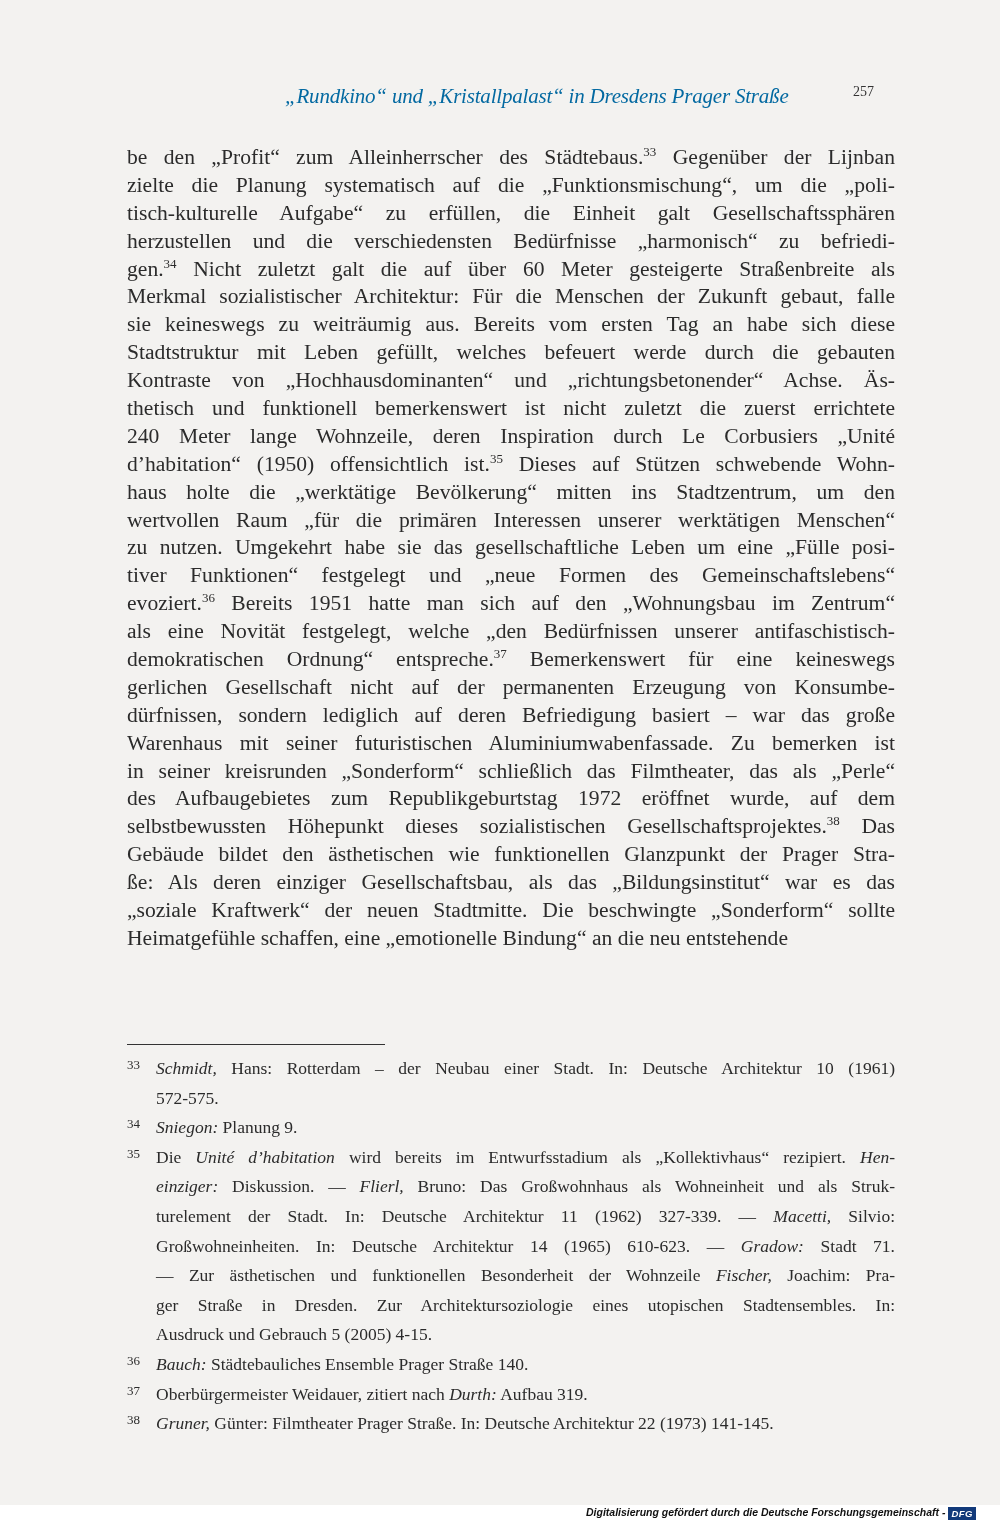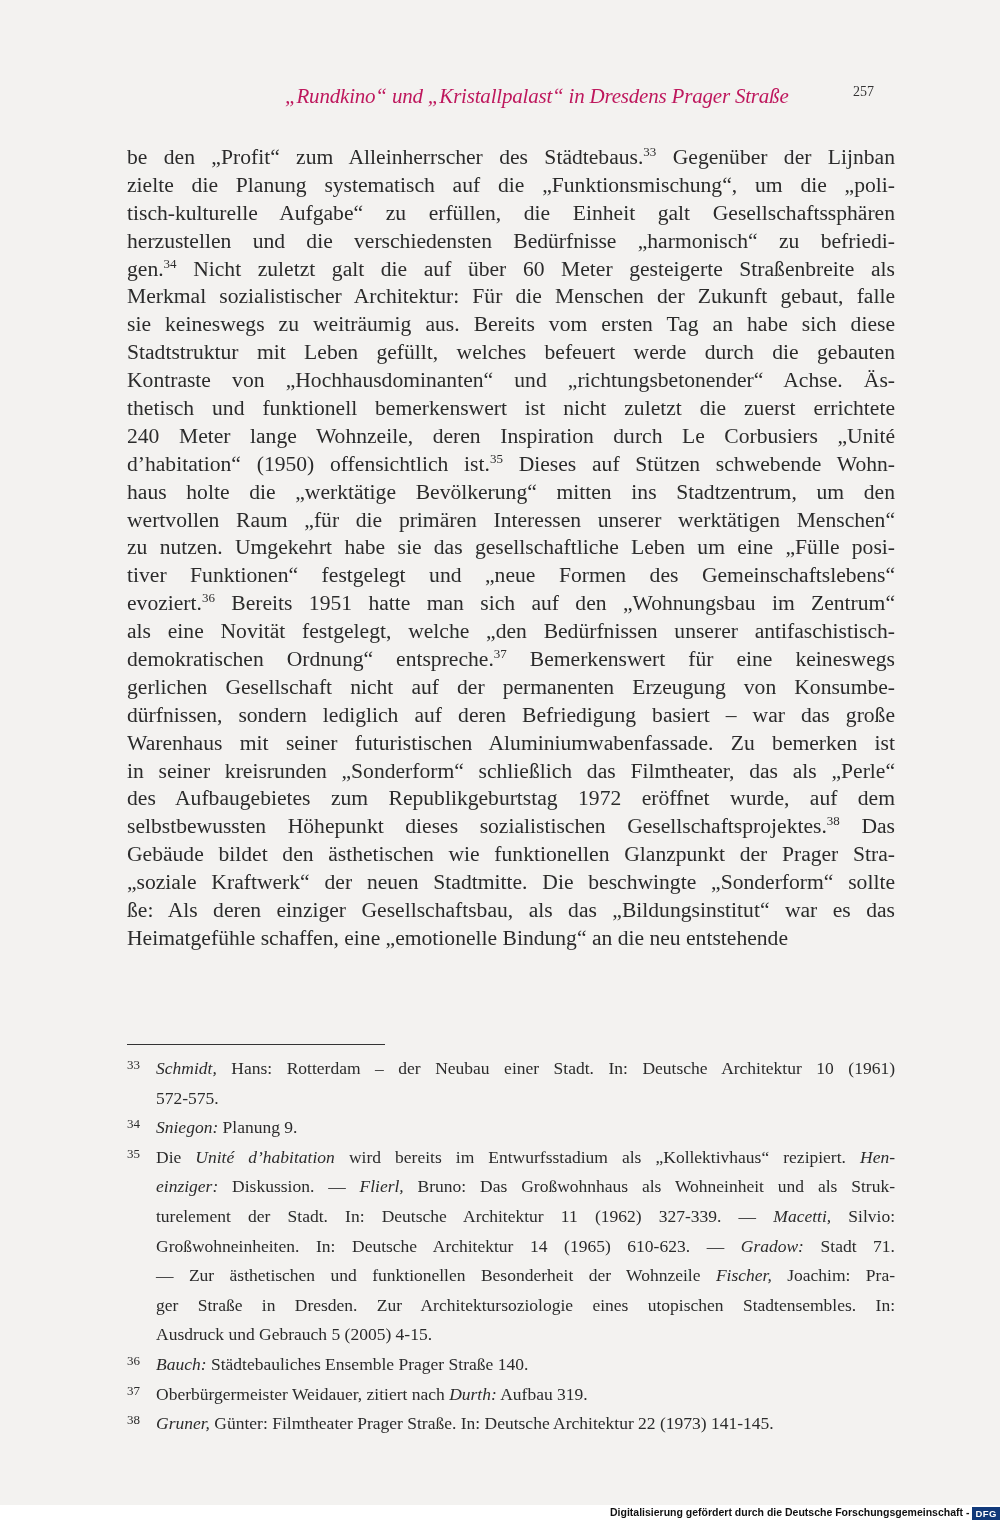--- a/index.html
+++ b/index.html
@@ -8,21 +8,21 @@
     background: #ffffff;
     font-family: "Liberation Serif", "DejaVu Serif", serif;
     color: #2b2b2b;
   }
   .page-scan {
     position: absolute; left: 0; top: 0; width: 1000px; height: 1505px;
     background: #f3f2f0;
   }
   .running-head {
     position: absolute; top: 84px; left: 285px;
-    font-style: italic; font-size: 21px; color: #be185d; letter-spacing: -0.2px;
+    font-style: italic; font-size: 21px; color: #0369a1; letter-spacing: -0.2px;
   }
   .page-number {
     position: absolute; top: 84px; left: 853px; font-size: 14px; color: #333;
   }
   .body-text {
     position: absolute; top: 144px; left: 127px; width: 768px;
     font-size: 21.6px; line-height: 27.9px;
   }
   .line {
     display: block; white-space: nowrap;
@@ -37,23 +37,23 @@
   .footnotes {
     position: absolute; top: 1050px; left: 127px; width: 768px;
     font-size: 17.5px; line-height: 22.6px;
   }
   .fn { position: relative; padding-left: 29px; margin-bottom: 2.5px; }
   .fn-num { position: absolute; left: 0; top: -3px; font-size: 13px; }
   .fn-line { display: block; white-space: nowrap; text-align: justify; text-align-last: justify; margin-top: 7px; }
   .fn-line.last { text-align-last: left; }
   .it { font-style: italic; }
   .footer-credit {
-    position: absolute; top: 1506px; left: 610px;
+    position: absolute; top: 1506px; left: 586px;
     font-family: "Liberation Sans", "DejaVu Sans", sans-serif;
-    font-size: 10.5px; font-weight: bold; color: #111; white-space: nowrap;
+    font-size: 10.5px; font-weight: bold; color: #111; white-space: nowrap; font-style: italic;
   }
   .dfg-logo {
     display: inline-block; background: #123a7a; color: #fff;
     font-size: 9.5px; font-weight: bold; padding: 1px 3px; margin-left: 3px;
     letter-spacing: 0.5px; vertical-align: middle;
   }
 </style>
 </head>
 <body>
 
@@ -81,22 +81,22 @@
       <span class="line">evoziert.<sup>36</sup> Bereits 1951 hatte man sich auf den „Wohnungsbau im Zentrum“</span>
       <span class="line">als eine Novität festgelegt, welche „den Bedürfnissen unserer antifaschistisch-</span>
       <span class="line">demokratischen Ordnung“ entspreche.<sup>37</sup> Bemerkenswert für eine keineswegs</span>
       <span class="line">gerlichen Gesellschaft nicht auf der permanenten Erzeugung von Konsumbe-</span>
       <span class="line">dürfnissen, sondern lediglich auf deren Befriedigung basiert – war das große</span>
       <span class="line">Warenhaus mit seiner futuristischen Aluminiumwabenfassade. Zu bemerken ist</span>
       <span class="line">in seiner kreisrunden „Sonderform“ schließlich das Filmtheater, das als „Perle“</span>
       <span class="line">des Aufbaugebietes zum Republikgeburtstag 1972 eröffnet wurde, auf dem</span>
       <span class="line">selbstbewussten Höhepunkt dieses sozialistischen Gesellschaftsprojektes.<sup>38</sup> Das</span>
       <span class="line">Gebäude bildet den ästhetischen wie funktionellen Glanzpunkt der Prager Stra-</span>
+      <span class="line">ße: Als deren einziger Gesellschaftsbau, als das „Bildungsinstitut“ war es das</span>
       <span class="line">„soziale Kraftwerk“ der neuen Stadtmitte. Die beschwingte „Sonderform“ sollte</span>
-      <span class="line">ße: Als deren einziger Gesellschaftsbau, als das „Bildungsinstitut“ war es das</span>
       <span class="line last">Heimatgefühle schaffen, eine „emotionelle Bindung“ an die neu entstehende</span>
     </div>
 
   <div class="fn-rule"></div>
   <div class="footnotes" id="footnotes">
       <div class="fn">
         <span class="fn-num">33</span>
         <span class="fn-line"><span class="it">Schmidt,</span> Hans: Rotterdam – der Neubau einer Stadt. In: Deutsche Architektur 10 (1961)</span>
         <span class="fn-line last">572-575.</span>
       </div>

